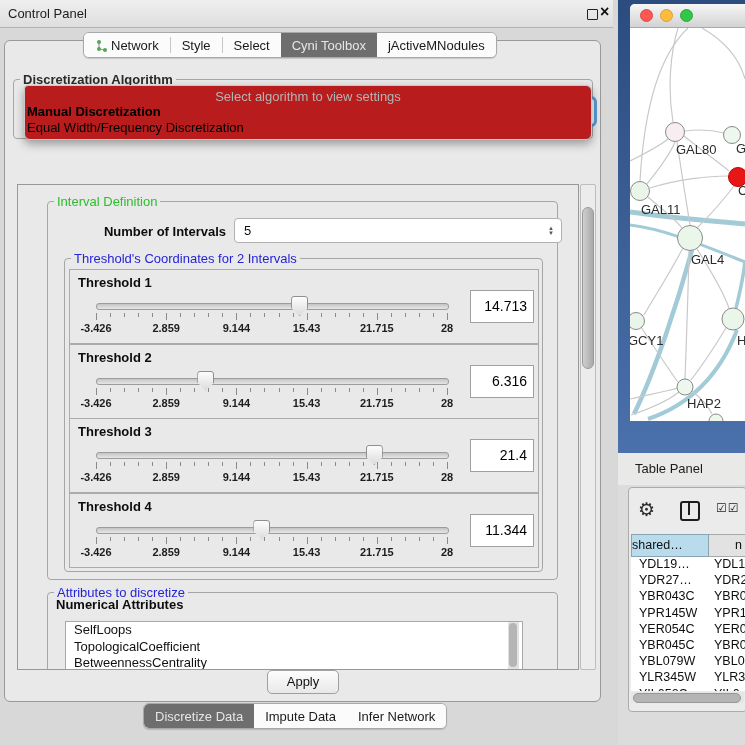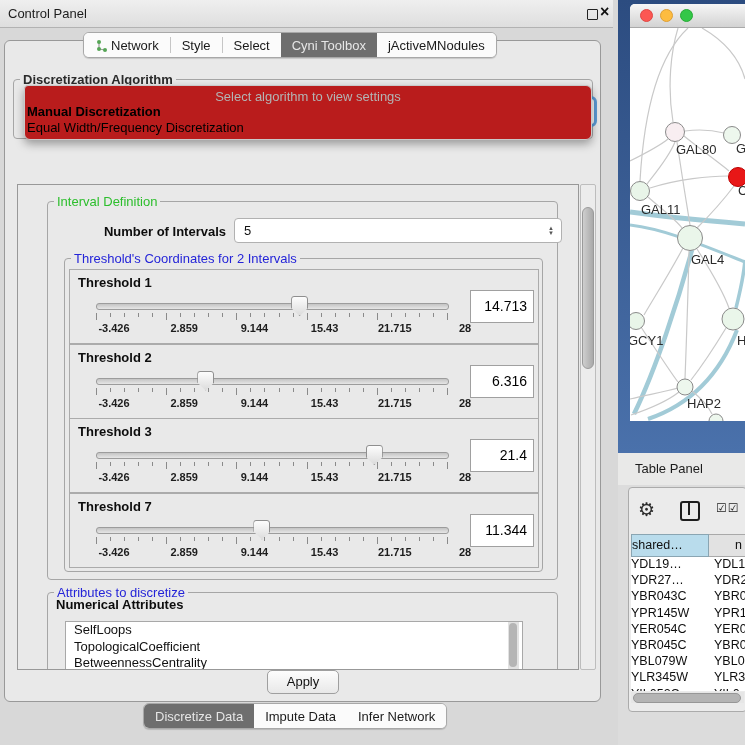--- a/index.html
+++ b/index.html
@@ -36,21 +36,21 @@
   #v-scroll-thumb{left:1px;top:22px;width:10px;height:160px;border:1px solid #9a9a9a;border-radius:6px;background:linear-gradient(90deg,#cfcfcf,#a9a9a9);}
   
   .thr-panel{position:absolute;left:4px;width:468px;height:73px;border:1px solid #ababab;background:#e9e9e9;}
   .thr-label{position:absolute;left:8px;top:5px;font-size:13px;font-weight:bold;color:#0d0d0d;}
   .sl-track{position:absolute;left:26px;top:33px;width:351px;height:5px;border:1px solid #9c9c9c;border-radius:3px;background:linear-gradient(#c4c4c4,#e6e6e6);}
   .sl-thumb{position:absolute;top:26px;width:15px;height:18px;background:linear-gradient(#fdfdfd,#dcdcdc);border:1px solid #8f8f8f;border-radius:3px 3px 2px 2px;clip-path:polygon(0 0,100% 0,100% 60%,50% 100%,0 60%);}
   .tick{position:absolute;top:0;width:1px;height:4px;background:#8a8a8a;}
   .tick.major{height:7px;}
   .tick-row{position:absolute;left:0;top:43px;width:100%;height:8px;}
   .ticklab-row{position:absolute;left:0;top:52px;width:100%;height:14px;}
-  .ticklab{position:absolute;width:60px;text-align:center;font-size:11px;font-weight:bold;color:#1d1d1d;padding-left:18px;}
+  .ticklab{position:absolute;width:60px;text-align:center;font-size:11px;font-weight:bold;color:#1d1d1d;}
   .thr-value{position:absolute;left:400px;top:20px;width:56px;height:31px;background:#fff;border:1px solid #a0a0a0;font-size:14px;color:#000;text-align:right;line-height:31px;padding-right:6px;box-sizing:content-box;}
   
   #attr-list{position:absolute;left:17px;top:28px;width:456px;height:49px;background:#fff;border:1px solid #a8a8a8;overflow:hidden;}
   .attr-item{font-size:13px;color:#111;padding-left:8px;line-height:16.5px;white-space:nowrap;}
   #attr-scroll{position:absolute;left:460px;top:29px;width:11px;height:47px;background:#e2e2e2;}
   #attr-scroll .th{position:absolute;left:1px;top:1px;width:8px;height:44px;background:#b5b5b5;border-radius:4px;}
   
   #apply-btn{left:262px;top:629px;width:70px;height:22px;background:linear-gradient(#fdfdfd,#e8e8e8);border:1px solid #9f9f9f;border-radius:5px;font-size:13px;color:#111;text-align:center;line-height:22px;}
   
   #net-frame{left:618px;top:0;width:127px;height:453px;background:linear-gradient(180deg,#2c4c80,#4a71ab);}
@@ -65,21 +65,21 @@
   #table-box{left:628px;top:487px;width:117px;height:223px;background:#ebebeb;border:1px solid #ababab;border-radius:4px;overflow:hidden;}
   #tb-gear{position:absolute;left:9px;top:10px;font-size:19px;color:#2b2b2b;}
   #tb-pane{position:absolute;left:51px;top:13px;width:16px;height:16px;border:2px solid #1d1d1d;border-radius:3px;}
   #tb-pane i{position:absolute;left:6px;top:0;width:2px;height:12px;background:#1d1d1d;}
   #tb-checks{position:absolute;left:87px;top:13px;font-size:12px;color:#1d1d1d;letter-spacing:1px;}
   #tb-header{position:absolute;left:2px;top:46px;width:115px;height:23px;display:flex;}
   .hcell1{width:78px;background:#b9dcec;border:1px solid #8aa5b2;box-sizing:border-box;font-size:12.5px;color:#111;text-align:left;line-height:21px;padding-right:5px;}
   .hcell2{flex:1;background:#e2e2e2;border:1px solid #a9a9a9;border-left:none;box-sizing:border-box;font-size:12.5px;color:#111;text-align:right;line-height:21px;padding-right:3px;}
   #tb-rows{position:absolute;left:2px;top:69px;width:115px;height:134px;background:#fff;overflow:hidden;}
   .trow{display:flex;height:16.2px;font-size:12.5px;color:#0e0e0e;}
-  .trow .c1{width:78px;padding-left:0;box-sizing:border-box;white-space:nowrap;}
+  .trow .c1{width:78px;padding-left:8px;box-sizing:border-box;white-space:nowrap;}
   .trow .c2{flex:1;padding-left:5px;white-space:nowrap;overflow:hidden;}
   #h-scroll{position:absolute;left:2px;top:204px;width:113px;height:11px;background:#e6e6e6;}
   #h-scroll .th{position:absolute;left:2px;top:1px;width:106px;height:8px;background:#b4b4b4;border:1px solid #979797;border-radius:5px;}
   svg text{font-family:"Liberation Sans","DejaVu Sans",sans-serif;}
 </style>
 </head>
 <body>
 
 <div id="root">
 
@@ -267,21 +267,21 @@
                   <span class="ticklab" style="left: -4px;">-3.426</span>
                   <span class="ticklab" style="left: 66.2px;">2.859</span>
                   <span class="ticklab" style="left: 136.4px;">9.144</span>
                   <span class="ticklab" style="left: 206.6px;">15.43</span>
                   <span class="ticklab" style="left: 276.8px;">21.715</span>
                   <span class="ticklab" style="left: 347px;">28</span>
                 </div>
     <div class="thr-value">21.4</div>
   </div>
               <div class="thr-panel" style="top: 233.5px;">
-    <div class="thr-label">Threshold 7</div>
+    <div class="thr-label">Threshold 4</div>
     <div class="sl-track"></div>
     <div class="sl-thumb" style="left: 183.468px;"></div>
     <div class="tick-row">
                   <div class="tick major" style="left: 26px;"></div>
                   <div class="tick" style="left: 40.04px;"></div>
                   <div class="tick" style="left: 54.08px;"></div>
                   <div class="tick" style="left: 68.12px;"></div>
                   <div class="tick" style="left: 82.16px;"></div>
                   <div class="tick major" style="left: 96.2px;"></div>
                   <div class="tick" style="left: 110.24px;"></div>

